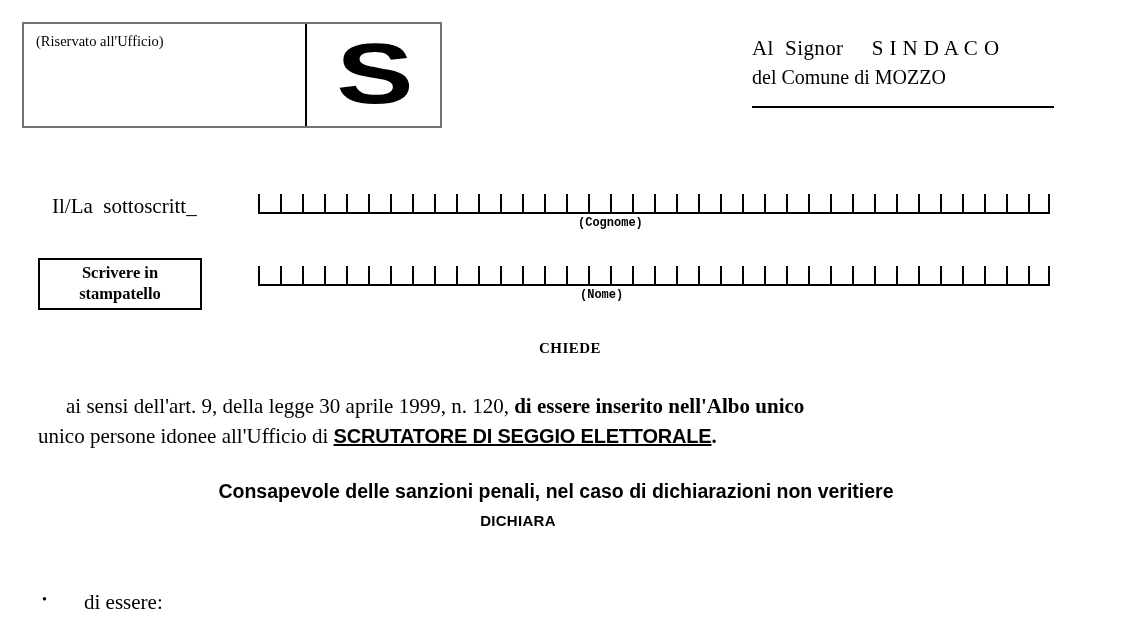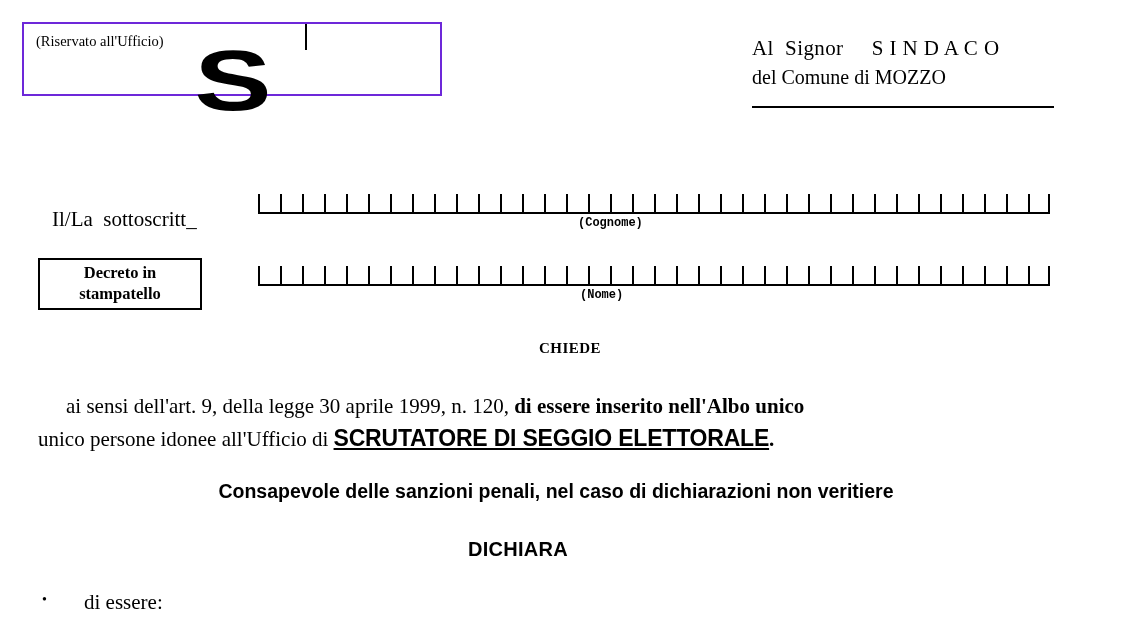--- a/index.html
+++ b/index.html
@@ -22,25 +22,24 @@
     top: 22px;
     left: 0;
     width: 1140px;
     height: 110px;
   }
   .office-box {
     position: absolute;
     left: 22px;
     top: 0;
     width: 420px;
-    height: 74px;
-    border: 2px solid #6d28d9;
+    height: 106px;
+    border: 2px solid #737373;
     box-sizing: border-box;
     display: flex;
-    flex-direction: column;
   }
   .office-left {
     width: 283px;
     box-sizing: border-box;
     border-right: 2px solid #000;
     padding: 9px 0 0 12px;
     font-family: "Liberation Serif", serif;
     font-size: 14.5px;
     line-height: 1.2;
   }
@@ -83,21 +82,21 @@
   
   .field-row {
     position: absolute;
   }
   .row-cognome { left: 0; top: 190px; width: 1140px; }
   .row-nome    { left: 0; top: 262px; width: 1140px; }
 
   .label-sottoscritt {
     position: absolute;
     left: 52px;
-    top: 17px;
+    top: 4px;
     font-size: 21px;
     white-space: pre;
   }
 
   .comb {
     position: absolute;
     display: flex;
     align-items: flex-end;
     height: 24px;
   }
@@ -162,46 +161,46 @@
     width: 1060px;
     font-size: 21px;
     line-height: 1.42;
     text-align: left;
   }
   .para-1 .indent { display: inline-block; width: 28px; }
   .b { font-weight: bold; }
   .scrutatore {
     font-family: "Liberation Sans", sans-serif;
     font-weight: bold;
-    font-size: 23px;
+    font-size: 20px;
     text-decoration: underline;
     letter-spacing: -0.2px;
     margin-top: 40px;
   }
 
   .consapevole {
     position: absolute;
     top: 480px;
     left: 0;
     width: 1112px;
     text-align: center;
     font-family: "Liberation Sans", sans-serif;
     font-weight: bold;
     font-size: 19.5px;
   }
 
   .dichiara {
     position: absolute;
-    top: 538px;
+    top: 512px;
     left: 0;
     width: 1036px;
     text-align: center;
     font-family: "Liberation Sans", sans-serif;
     font-weight: bold;
-    font-size: 20px;
+    font-size: 15px;
     letter-spacing: 0.3px;
   }
 
   .bullet-item {
     position: absolute;
     top: 588px;
     left: 42px;
     width: 1060px;
     font-size: 21px;
     line-height: 1.4;
@@ -315,21 +314,21 @@
       <div class="cell"></div>
       <div class="cell"></div>
       <div class="cell"></div>
       <div class="cell"></div>
       <div class="cell"></div>
     </div>
   <div class="sub-label sub-nome">(Nome)</div>
 </div>
 
 <div class="stampatello-box">
-  <span>Decreto in</span>
+  <span>Scrivere in</span>
   <span>stampatello</span>
 </div>
 
 <div class="chiede">CHIEDE</div>
 
 <div class="para-1">
   <span class="indent"></span><span>ai sensi dell'art. 9, della legge 30 aprile 1999, n. 120, </span><span class="b">di essere inserito nell'Albo unico</span><br>
   <span>unico  persone idonee all'Ufficio di </span><span class="scrutatore">SCRUTATORE DI SEGGIO ELETTORALE</span><span class="b">.</span>
 </div>
 

